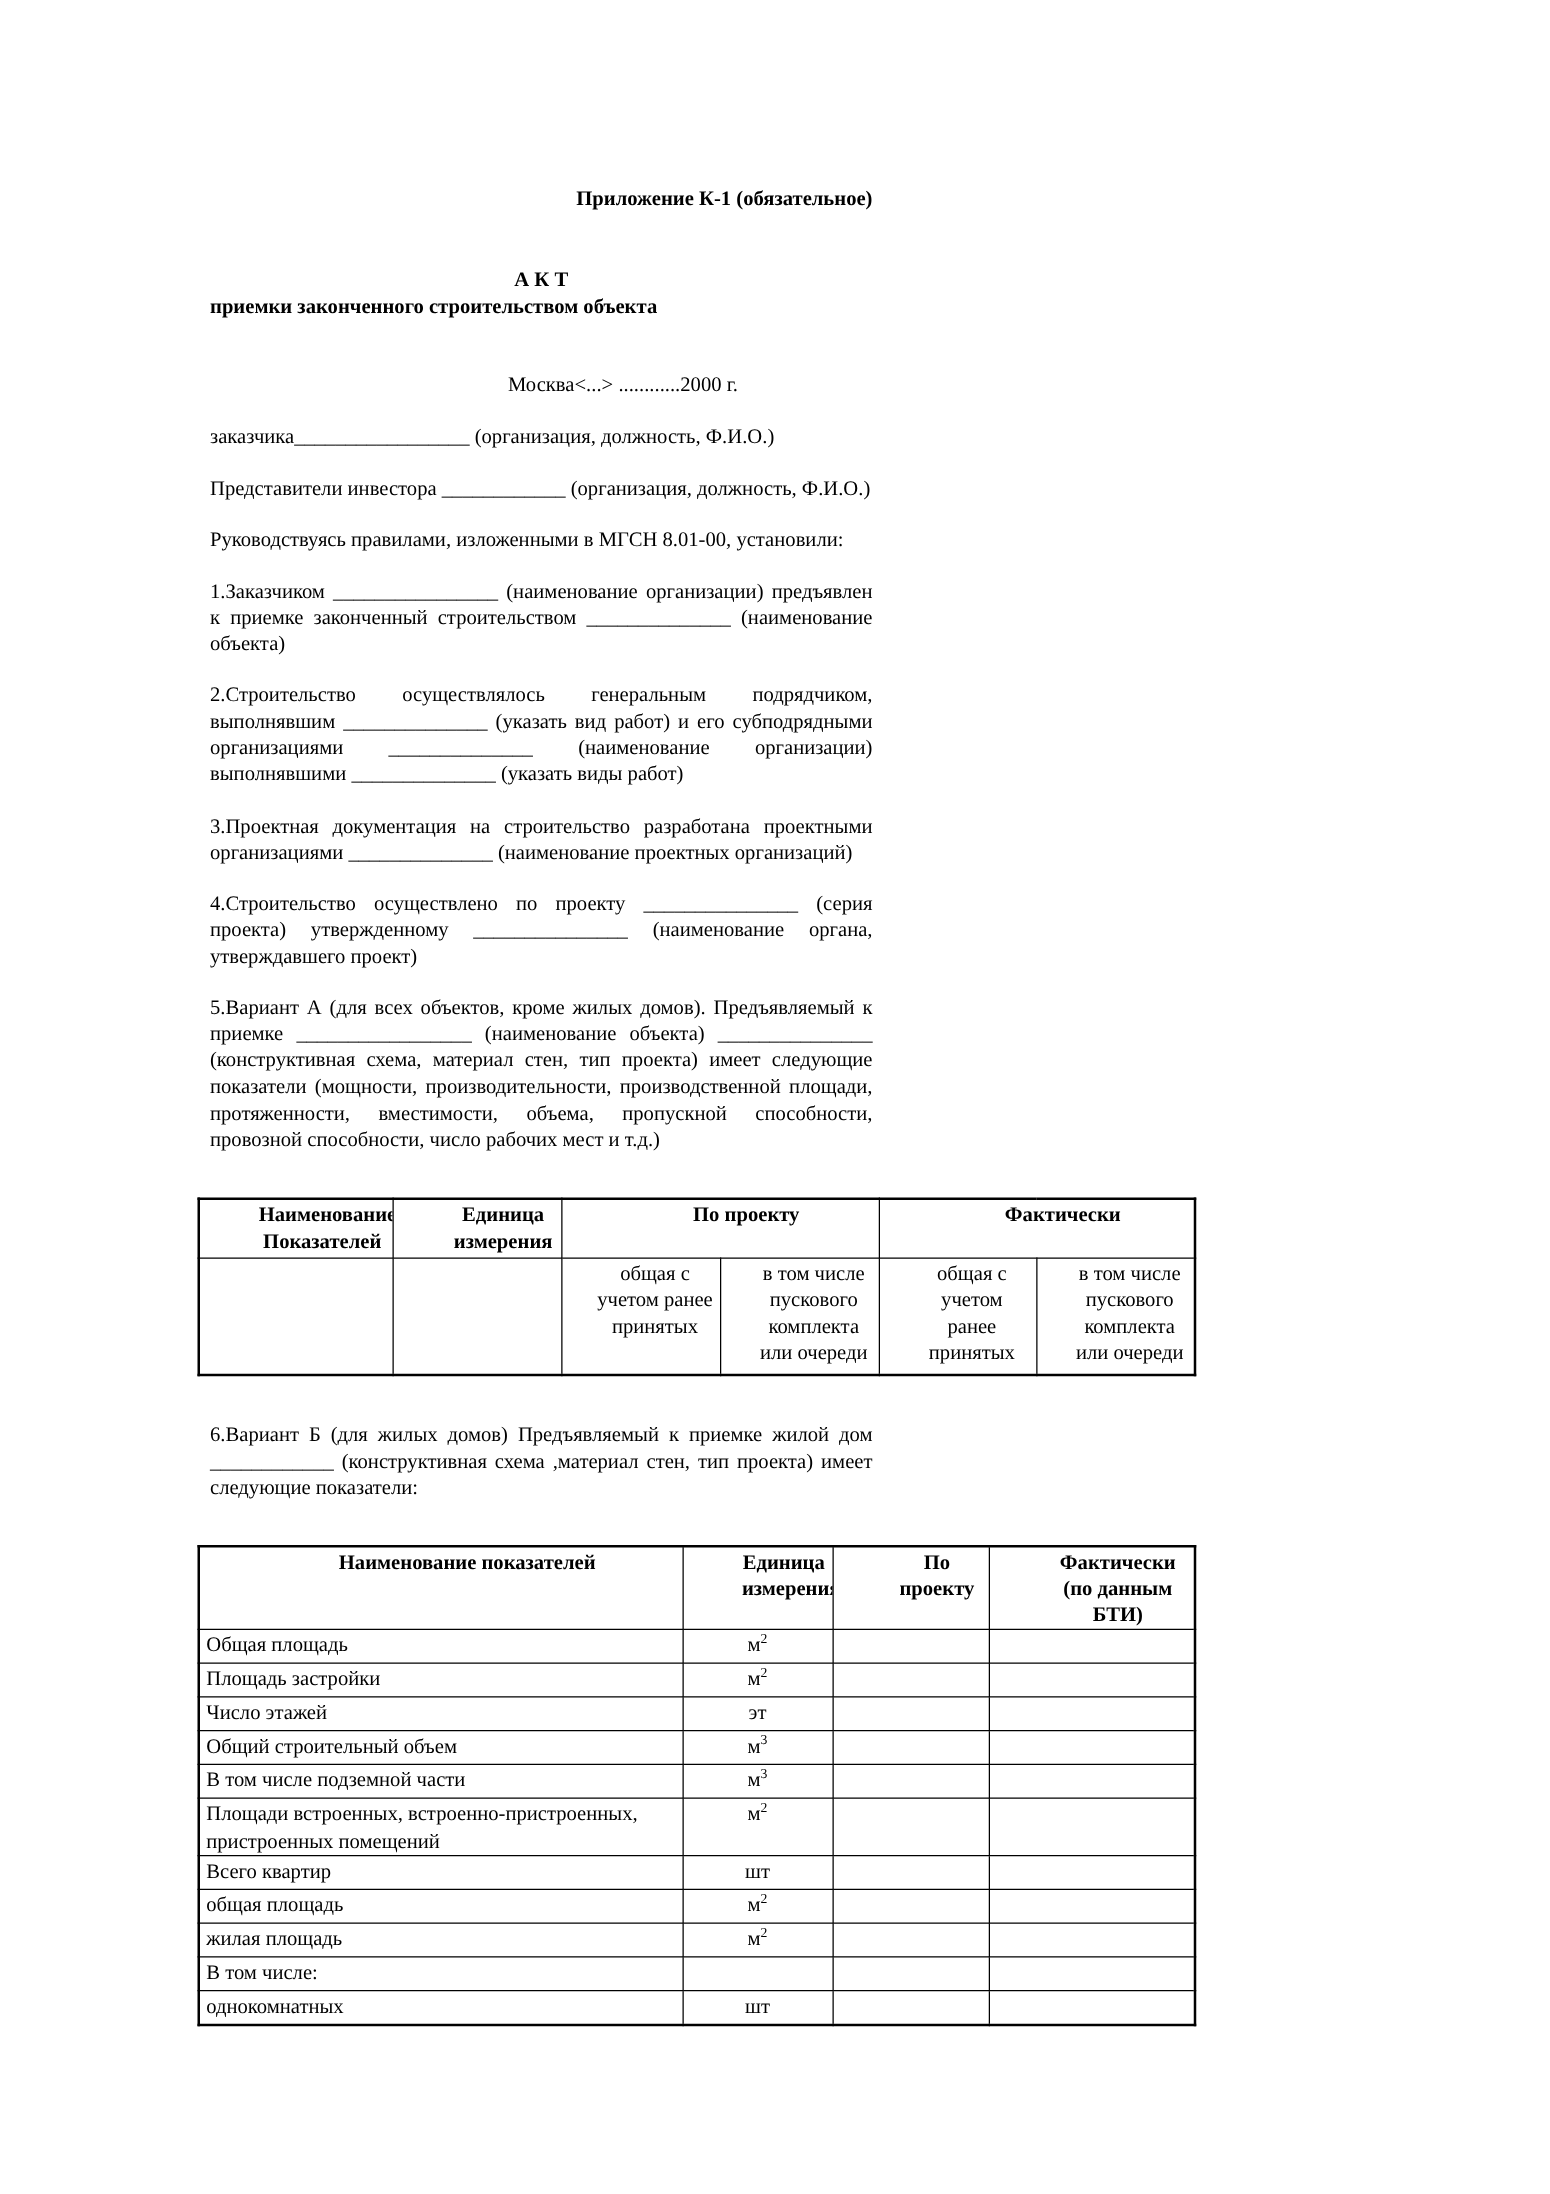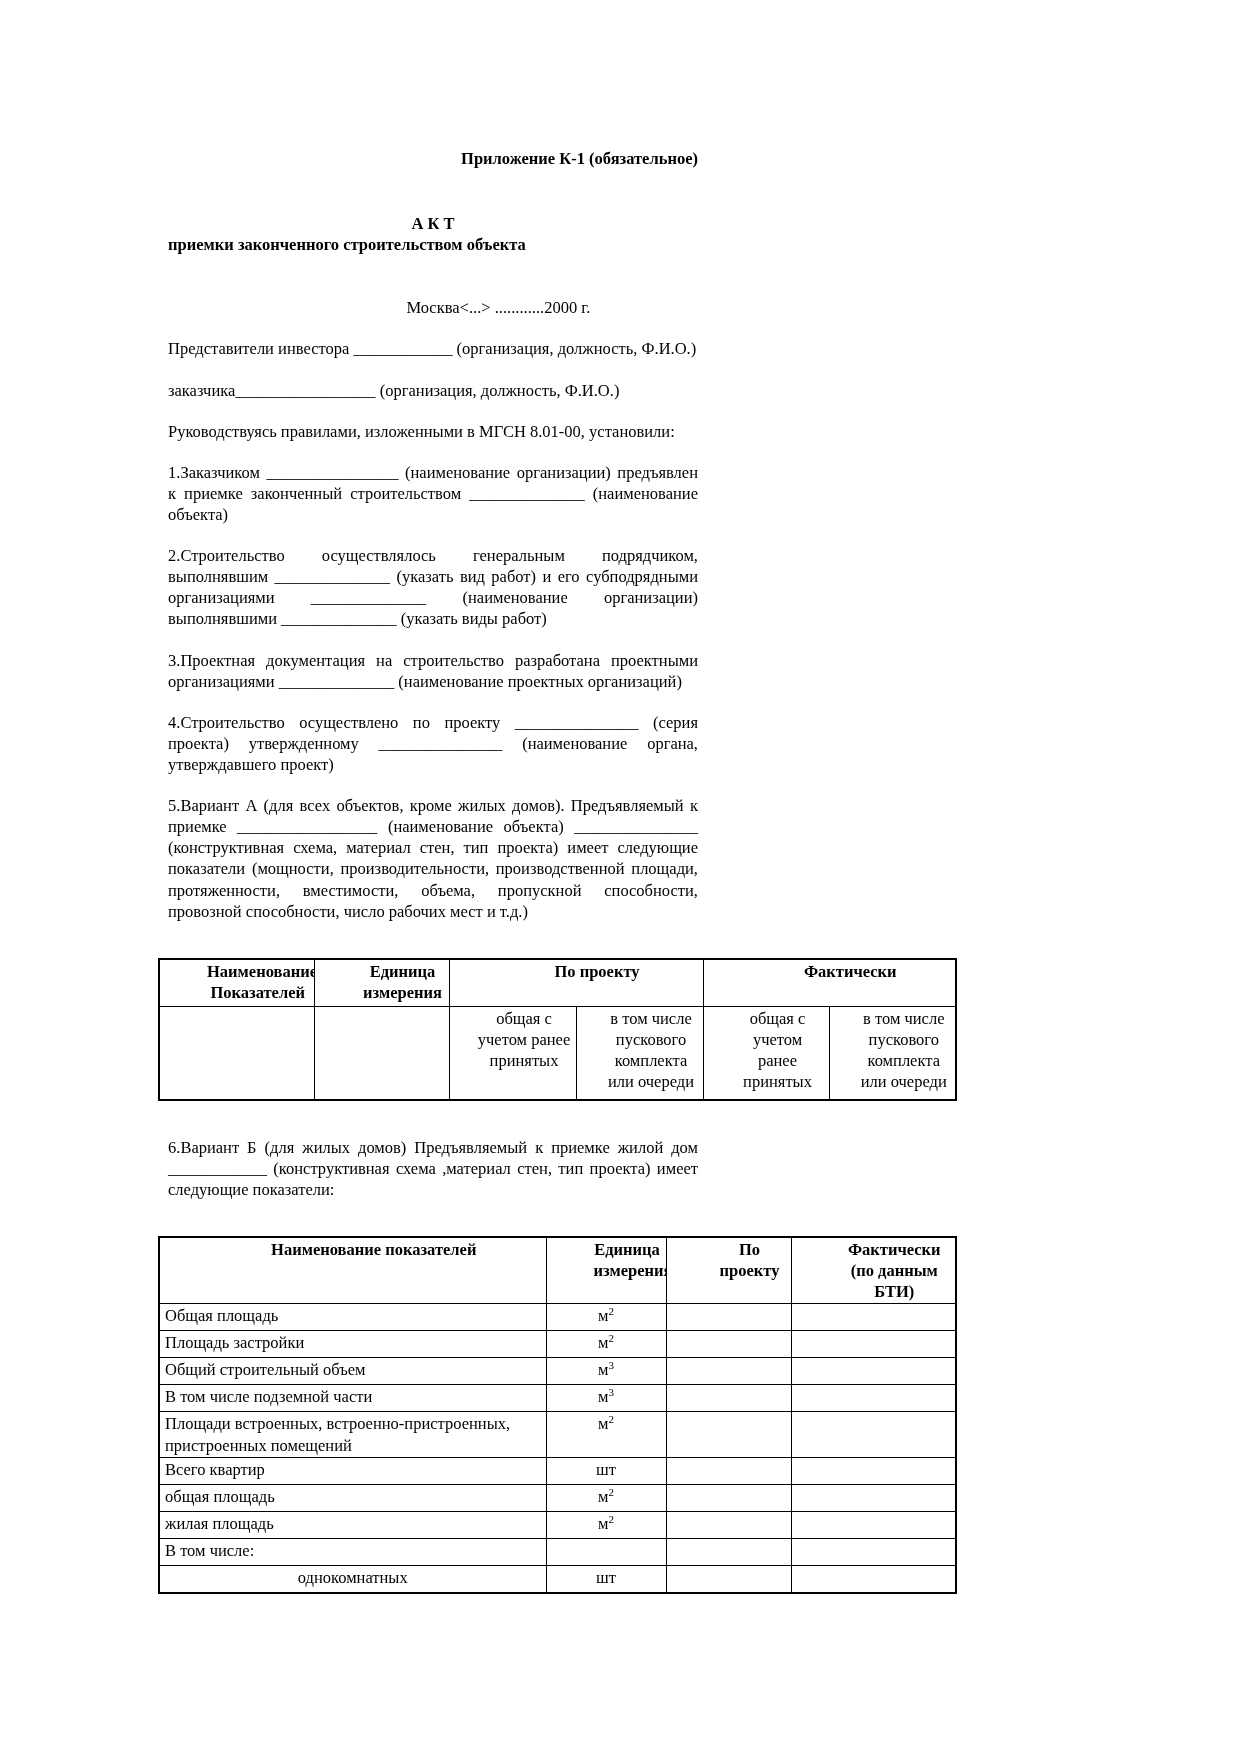--- a/index.html
+++ b/index.html
@@ -23,21 +23,21 @@
           margin: 36px 0 36px -10px; border: 2px solid #000; }
   td, th { border: 1px solid #000; padding: 1px 5px; vertical-align: top;
            font-size: 16.5px; line-height: 1.28; overflow: hidden; }
   th { font-weight: bold; text-align: center; padding-left: 47px; }
 
   .t1 td { text-align: center; padding-left: 28px; }
   .t1 .hdr th { height: 44px; }
   .t1 .sub td { height: 90px; }
 
   .t2 .lbl { text-align: left; }
-  .t2 .lbl.center { text-align: center; }
+  .t2 .lbl.center { }
   .t2 .unit { text-align: center; }
   .t2 tbody td { height: 24px; }
   .t2 thead th { height: 46px; }
   sup { font-size: 11px; line-height: 0; }
 </style>
 </head>
 <body>
 
 <div class="page">
 
@@ -45,22 +45,22 @@
 
   <div class="title">А К Т</div>
   <div class="subtitle">приемки законченного строительством объекта</div>
 
   <div class="placeline">
     <span class="sp"></span>
     <span class="center">Москва</span>
     <span class="right">&lt;...&gt; ............2000 г.</span>
   </div>
 
+  <p>заказчика_________________ (организация, должность, Ф.И.О.)</p>
   <p>Представители инвестора ____________ (организация, должность, Ф.И.О.)</p>
-  <p>заказчика_________________ (организация, должность, Ф.И.О.)</p>
   <p>Руководствуясь правилами, изложенными в МГСН 8.01-00, установили:</p>
 
   <p class="j">1.Заказчиком ________________ (наименование организации) предъявлен к приемке законченный строительством ______________ (наименование объекта)</p>
   <p class="j">2.Строительство осуществлялось генеральным подрядчиком, выполнявшим ______________ (указать вид работ) и его субподрядными организациями ______________ (наименование организации) выполнявшими ______________ (указать виды работ)</p>
   <p class="j">3.Проектная документация на строительство разработана проектными организациями ______________ (наименование проектных организаций)</p>
   <p class="j">4.Строительство осуществлено по проекту _______________ (серия проекта) утвержденному _______________ (наименование органа, утверждавшего проект)</p>
   <p class="j">5.Вариант А (для всех объектов, кроме жилых домов). Предъявляемый к приемке _________________ (наименование объекта) _______________ (конструктивная схема, материал стен, тип проекта) имеет следующие показатели (мощности, производительности, производственной площади, протяженности, вместимости, объема, пропускной способности, провозной способности, число рабочих мест и т.д.)</p>
 
   <table class="t1">
     <colgroup>
@@ -113,20 +113,26 @@
         <td class="val"></td>
         <td class="val"></td>
       </tr>
       <tr>
         <td class="lbl">Площадь застройки</td>
         <td class="unit"><span>м</span><sup>2</sup></td>
         <td class="val"></td>
         <td class="val"></td>
       </tr>
       <tr>
+        <td class="lbl">Число этажей</td>
+        <td class="unit"><span>эт</span><sup></sup></td>
+        <td class="val"></td>
+        <td class="val"></td>
+      </tr>
+      <tr>
         <td class="lbl">Общий строительный объем</td>
         <td class="unit"><span>м</span><sup>3</sup></td>
         <td class="val"></td>
         <td class="val"></td>
       </tr>
       <tr>
         <td class="lbl">В том числе подземной части</td>
         <td class="unit"><span>м</span><sup>3</sup></td>
         <td class="val"></td>
         <td class="val"></td>

